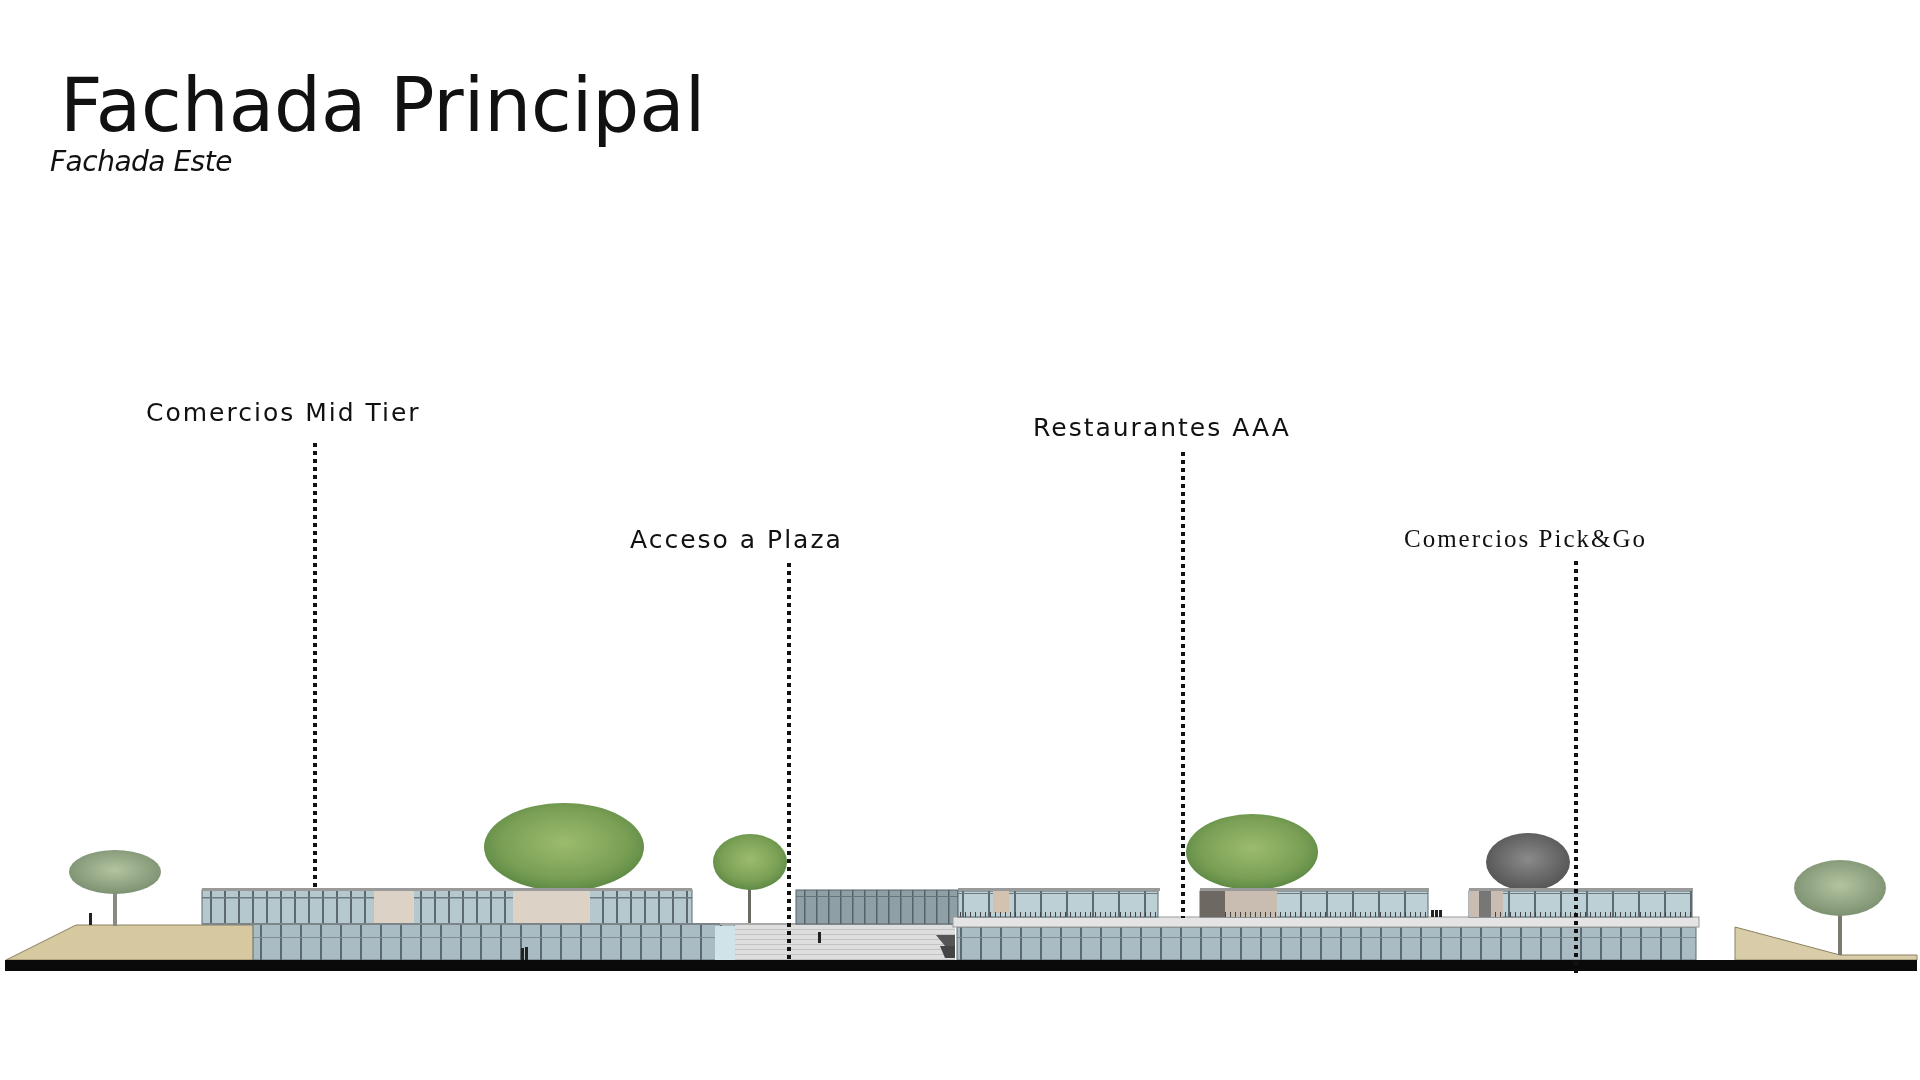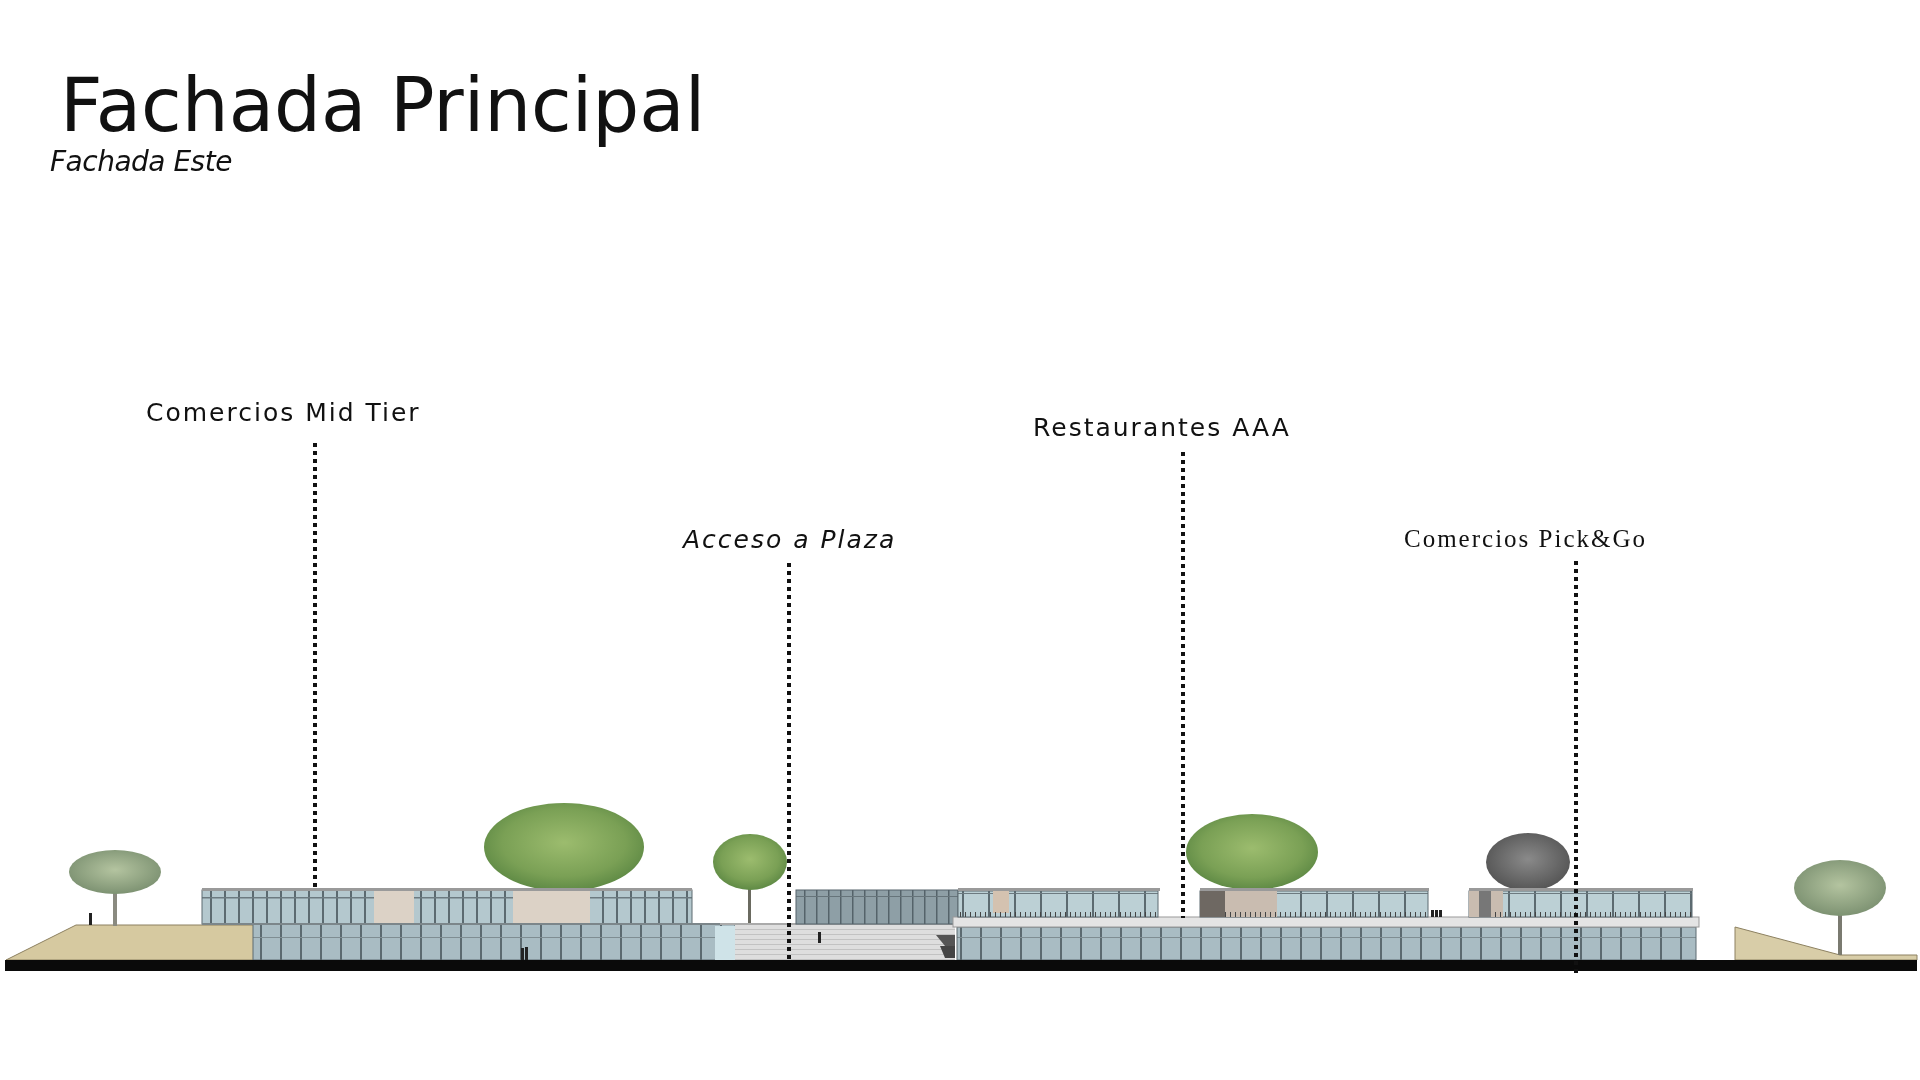--- a/index.html
+++ b/index.html
@@ -14,21 +14,21 @@
             background: repeating-linear-gradient(to bottom, #111 0 4px, transparent 4px 8px); }
   svg.scene { position:absolute; left:0; top:0; }
 </style>
 </head>
 <body>
 
 <h1 class="title">Fachada Principal</h1>
 <div class="subtitle">Fachada Este</div>
 
 <div class="label" style="left:146px; top:400px;">Comercios Mid Tier</div>
-<div class="label" style="left:683px; top:527px;font-style:italic;">Acceso a Plaza</div>
+<div class="label" style="left:630px; top:527px;">Acceso a Plaza</div>
 <div class="label" style="left:1033px; top:415px;">Restaurantes AAA</div>
 <div class="label" style="left:1404px; top:526px;font-family:Liberation Serif, serif;">Comercios Pick&amp;Go</div>
 
 <svg class="scene" width="1920" height="1080" viewBox="0 0 1920 1080">
   <defs>
     <pattern id="glassUpper" width="14" height="40" patternUnits="userSpaceOnUse">
       <rect width="14" height="40" fill="#b4c8ce"></rect>
       <rect x="0" y="0" width="2" height="40" fill="#5c6a70"></rect>
       <rect x="0" y="17" width="14" height="1.5" fill="#6c7a80"></rect>
     </pattern>

